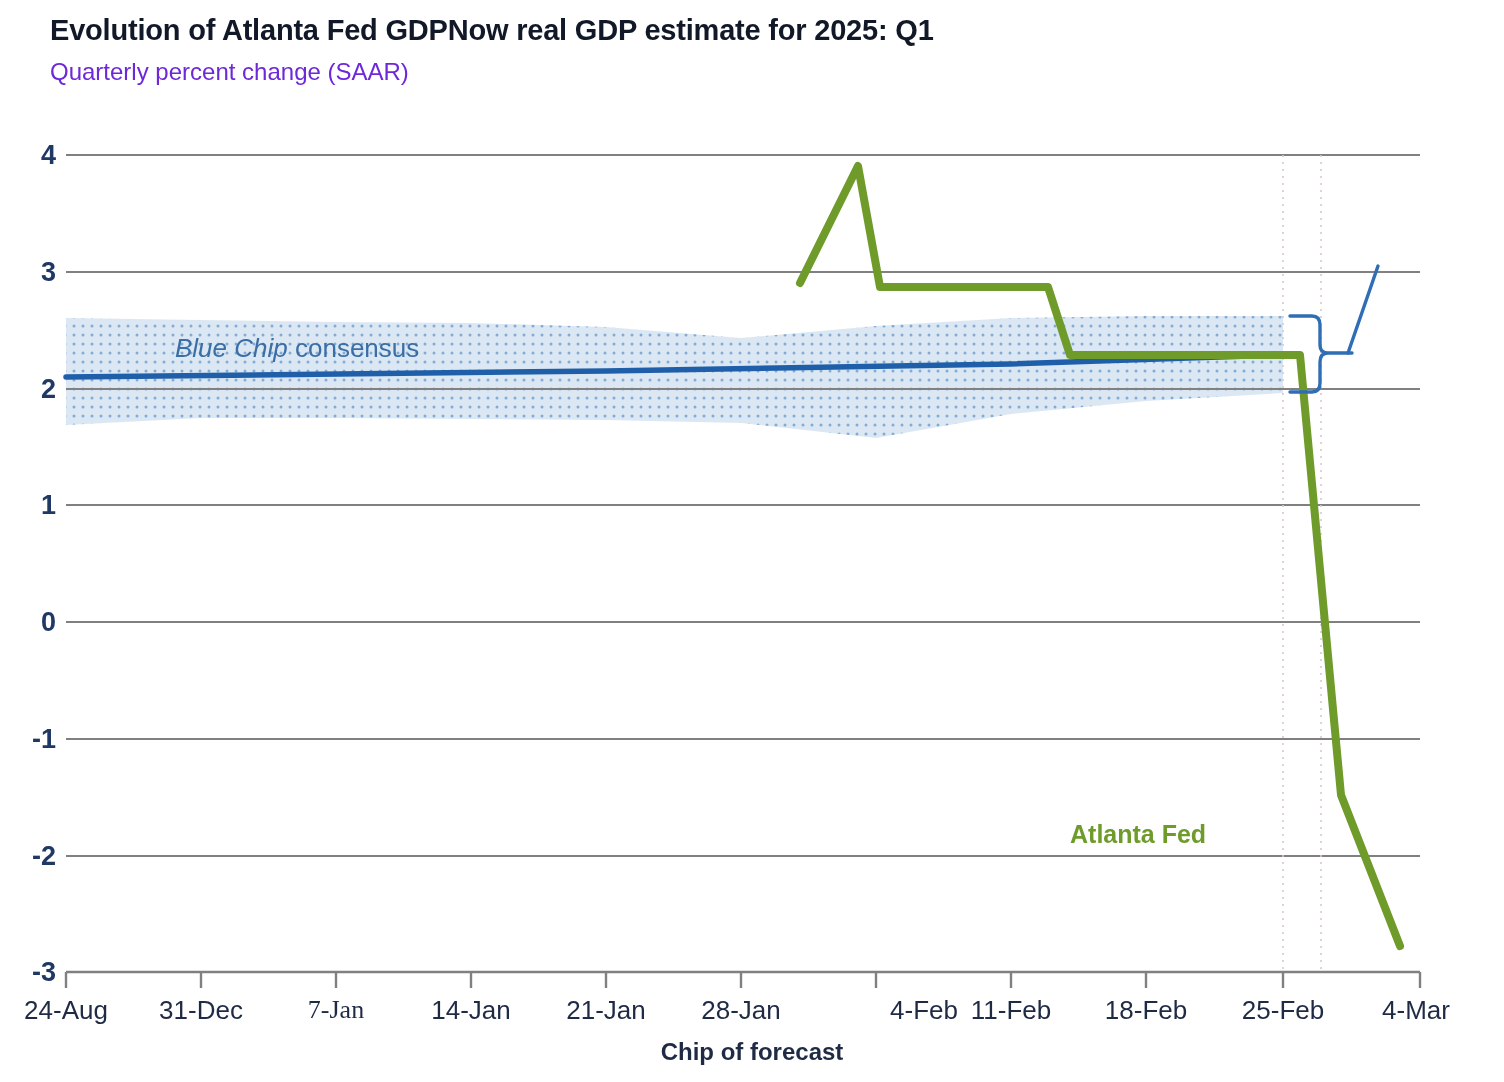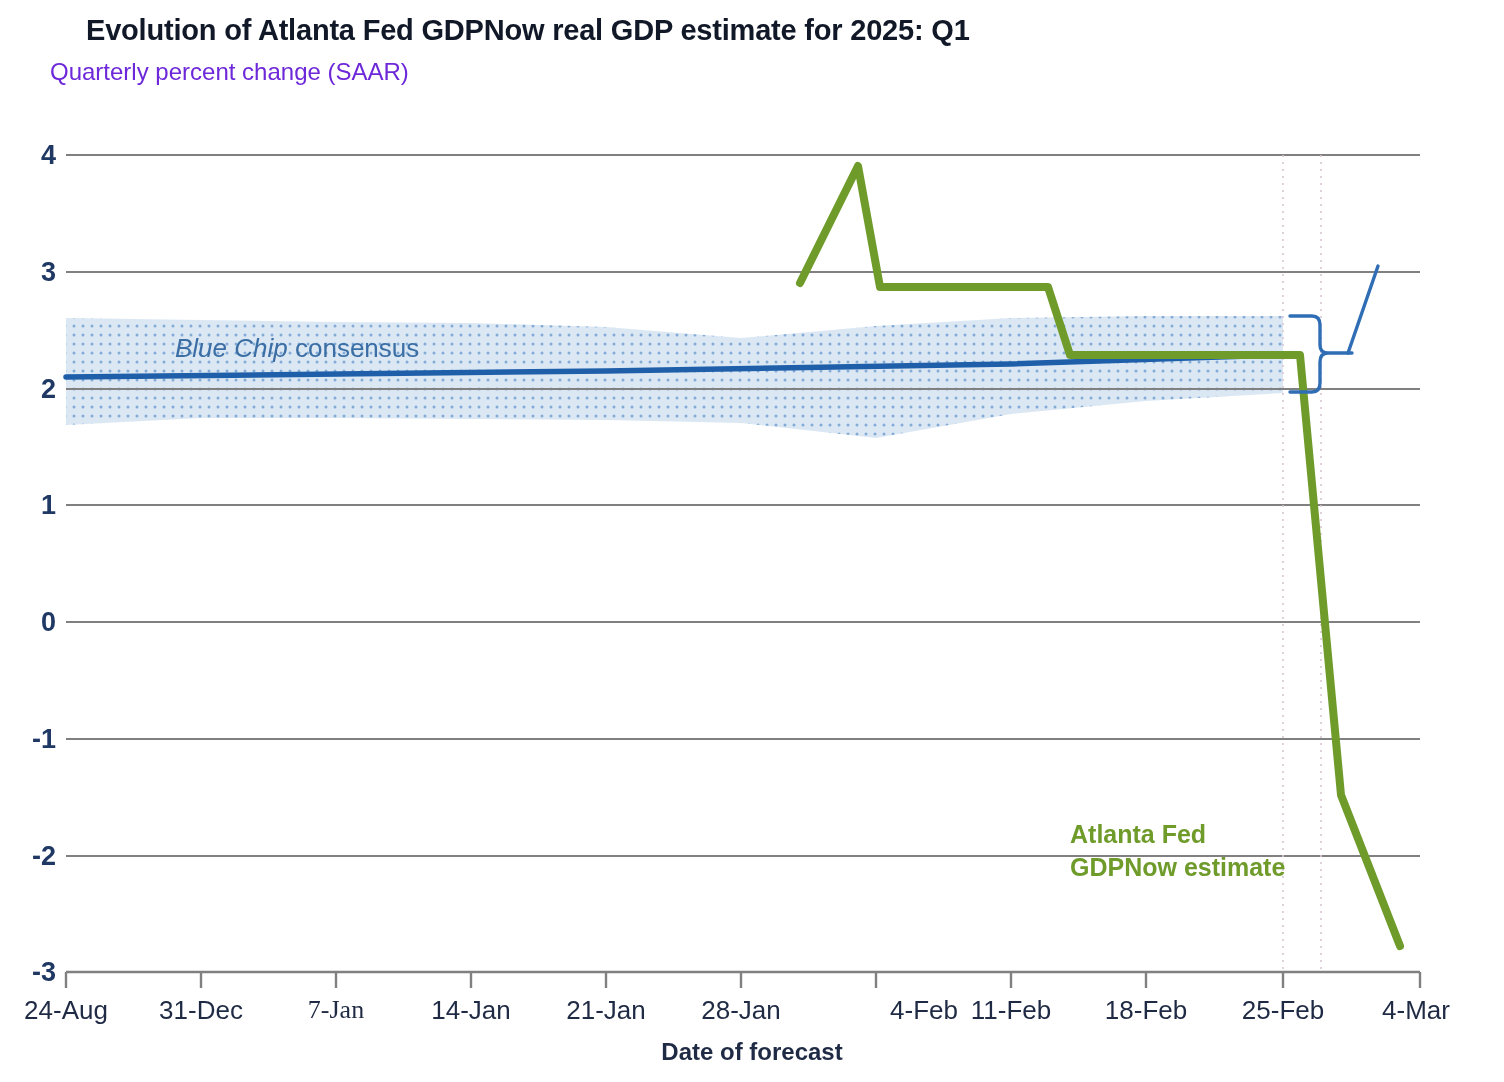--- a/index.html
+++ b/index.html
@@ -22,21 +22,20 @@
   }
   .title {
     position: absolute;
     left: 50px;
     top: 14px;
     font-size: 29px;
     font-weight: bold;
     color: #111827;
     letter-spacing: -0.2px;
     white-space: nowrap;
-    margin-left: 36px;
   }
   .subtitle {
     position: absolute;
     left: 50px;
     top: 58px;
     font-size: 24px;
     font-weight: normal;
     color: #6d28d9;
     white-space: nowrap;
   }
@@ -181,23 +180,22 @@
   <div class="xlabel" style="left:336px;font-family:Liberation Serif, serif;">7-Jan</div>
   <div class="xlabel" style="left:471px;">14-Jan</div>
   <div class="xlabel" style="left:606px;">21-Jan</div>
   <div class="xlabel" style="left:741px;">28-Jan</div>
   <div class="xlabel" style="left:924px;">4-Feb</div>
   <div class="xlabel" style="left:1011px;">11-Feb</div>
   <div class="xlabel" style="left:1146px;">18-Feb</div>
   <div class="xlabel" style="left:1283px;">25-Feb</div>
   <div class="xlabel" style="left:1416px;">4-Mar</div>
 
-  <div class="axis-title">Date of forecast</div>
+  <div class="axis-title">Chip of forecast</div>
 
 
   <div class="annot-green">
     <div>Atlanta Fed</div>
-    <div>GDPNow estimate</div>
   </div>
 
   <div class="annot-bluechip"><span class="em">Blue Chip</span><span> consensus</span></div>
 
 </div>
 
 </body></html>

